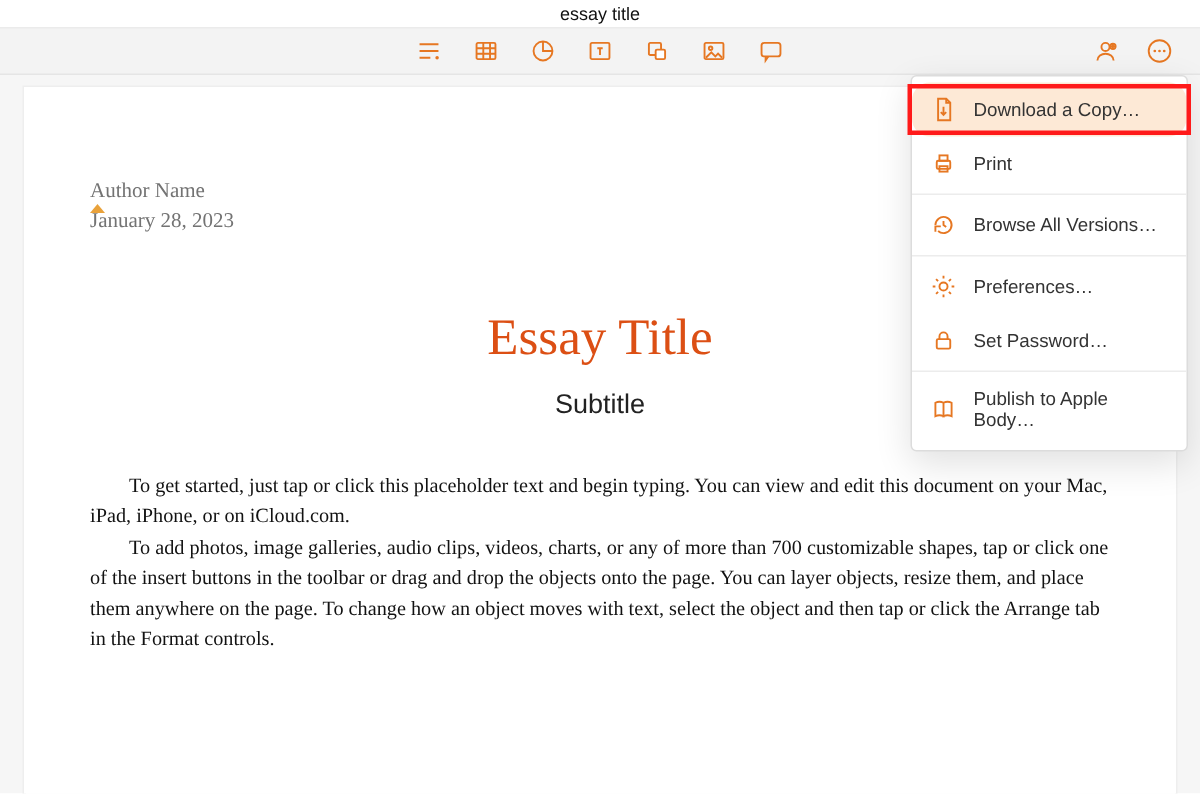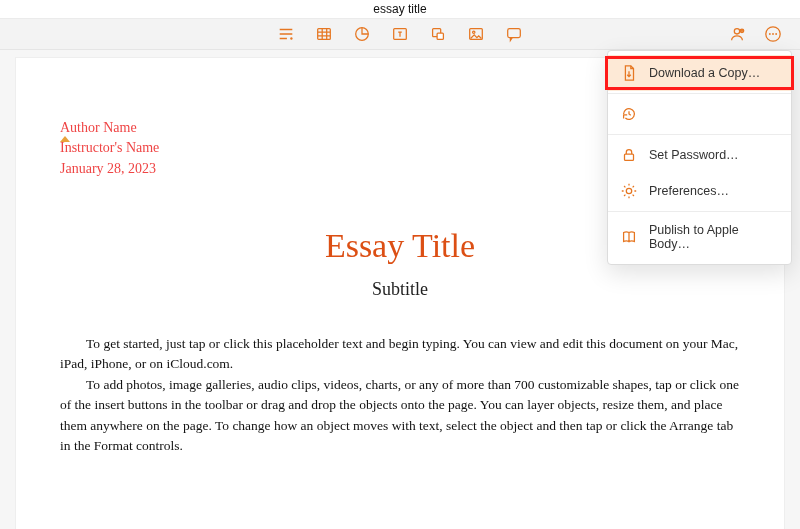--- a/index.html
+++ b/index.html
@@ -6,31 +6,31 @@
   html, body { width: 800px; height: 529px; overflow: hidden; font-family: -apple-system, "Helvetica Neue", Arial, sans-serif; background: #fff; }
   .titlebar { height: 18px; display: flex; align-items: flex-start; justify-content: center; font-size: 12px; color: #111; padding-top: 2px; }
   .toolbar { height: 32px; background: #f3f3f3; border-top: 1px solid #ebebeb; border-bottom: 1px solid #e5e5e5; display: flex; align-items: center; position: relative; }
   .toolbar-center { position: absolute; left: 50%; transform: translateX(-50%); display: flex; gap: 20px; align-items: center; }
   .toolbar-right { margin-left: auto; margin-right: 18px; display: flex; gap: 18px; align-items: center; }
   .tb-icon { width: 18px; height: 18px; display: flex; align-items: center; justify-content: center; color: #e67722; }
   .tb-icon svg { stroke: #e67722; fill: none; stroke-width: 1.4; }
   .stage { position: relative; width: 800px; height: calc(529px - 50px); background: #f6f6f6; }
   .page { position: absolute; left: 16px; top: 8px; width: 768px; height: 100%; background: #fff; box-shadow: 0 0 0 1px #eee; padding: 60px 44px 0 44px; }
   .caret { position: absolute; left: 44px; top: 78px; width: 0; height: 0; border-left: 5px solid transparent; border-right: 5px solid transparent; border-bottom: 6px solid #e9a23b; }
-  .meta { font-family: Georgia, "Times New Roman", serif; font-size: 14px; color: #ef4444; line-height: 1.45; }
+  .meta { font-family: Georgia, "Times New Roman", serif; font-size: 14px; color: #737373; line-height: 1.45; }
   .title { font-family: Georgia, "Times New Roman", serif; font-size: 34px; color: #dc4f14; text-align: center; margin-top: 48px; font-weight: 400; }
-  .subtitle { font-family: Liberation Serif, serif; font-size: 18px; color: #222; text-align: center; margin-top: 14px; }
+  .subtitle { font-family: Liberation Sans, sans-serif; font-size: 18px; color: #222; text-align: center; margin-top: 14px; }
   .body { font-family: Georgia, "Times New Roman", serif; font-size: 13.5px; color: #121212; line-height: 1.52; margin-top: 34px; }
   .body p { text-indent: 26px; margin: 0; }
   .menu { position: absolute; top: 0; right: 8px; width: 185px; background: #fff; border: 1px solid #dcdcdc; border-radius: 4px; box-shadow: 0 8px 24px rgba(0,0,0,0.12); padding: 4px 0; z-index: 10; }
   .menu hr { border: none; border-top: 1px solid #ececec; margin: 2px 0; }
   .menu-item { display: flex; align-items: center; gap: 11px; padding: 9px 12px 9px 12px; font-size: 12.5px; color: #333; cursor: default; }
   .menu-item .mi-icon { width: 18px; height: 18px; display: flex; align-items: center; justify-content: center; flex-shrink: 0; }
   .menu-item .mi-icon svg { stroke: #e67722; fill: none; stroke-width: 1.4; }
-  .menu-item.highlight { background: #fde9d6; }
+  .menu-item.highlight { background: #fde9d6; border-radius: 12px; }
   .redbox { position: absolute; top: 56px; right: 6px; width: 189px; height: 34px; border: 3px solid #ff1a1a; z-index: 11; pointer-events: none; }
 </style>
 </head>
 <body>
 
 <div class="titlebar">
   <span>essay title</span>
 </div>
 
 <div class="toolbar">
@@ -97,21 +97,20 @@
         </svg>
       </span>
   </div>
 </div>
 
 <div class="stage">
   <div class="page">
     <div class="caret"></div>
     <div class="meta">
       <div>Author Name</div>
-      <div>Instructor's Name</div>
       <div>January 28, 2023</div>
     </div>
     <div class="title">Essay Title</div>
     <div class="subtitle">Subtitle</div>
     <div class="body">
       <p>To get started, just tap or click this placeholder text and begin typing. You can view and edit this document on your Mac, iPad, iPhone, or on iCloud.com.</p>
       <p>To add photos, image galleries, audio clips, videos, charts, or any of more than 700 customizable shapes, tap or click one of the insert buttons in the toolbar or drag and drop the objects onto the page. You can layer objects, resize them, and place them anywhere on the page. To change how an object moves with text, select the object and then tap or click the Arrange tab in the Format controls.</p>
     </div>
   </div>
 
@@ -119,48 +118,59 @@
     <div class="menu-item highlight">
       <span class="mi-icon">
           <svg viewBox="0 0 20 20">
             <path d="M6 2h6l3 3v13H6z"></path>
             <path d="M12 2v3h3"></path>
             <path d="M10 8v6M8 12l2 2 2-2"></path>
           </svg>
         </span>
       <span>Download a Copy…</span>
     </div>
+    <div class="menu-item">
+      <span class="mi-icon">
+          <svg viewBox="0 0 20 20">
+            <rect x="5" y="8" width="10" height="6" rx="1"></rect>
+            <rect x="7" y="4" width="6" height="4"></rect>
+            <rect x="7" y="12" width="6" height="4"></rect>
+          </svg>
+        </span>
+      <span>Print</span>
+    </div>
     <hr>
     <div class="menu-item">
       <span class="mi-icon">
           <svg viewBox="0 0 20 20">
             <path d="M4 10a6 6 0 1 1 2 4.5"></path>
             <path d="M4 15v-4h4"></path>
             <path d="M10 7v3l2 1.5"></path>
           </svg>
         </span>
+      <span>Browse All Versions…</span>
     </div>
     <hr>
+    <div class="menu-item">
+      <span class="mi-icon">
+          <svg viewBox="0 0 20 20">
+            <circle cx="10" cy="10" r="3"></circle>
+            <path d="M10 2v2M10 16v2M2 10h2M16 10h2M4.5 4.5l1.5 1.5M14 14l1.5 1.5M15.5 4.5L14 6M6 14l-1.5 1.5"></path>
+          </svg>
+        </span>
+      <span>Preferences…</span>
+    </div>
     <div class="menu-item">
       <span class="mi-icon">
           <svg viewBox="0 0 20 20">
             <rect x="5" y="9" width="10" height="7" rx="1"></rect>
             <path d="M7 9V7a3 3 0 0 1 6 0v2"></path>
           </svg>
         </span>
       <span>Set Password…</span>
-    </div>
-    <div class="menu-item">
-      <span class="mi-icon">
-          <svg viewBox="0 0 20 20">
-            <circle cx="10" cy="10" r="3"></circle>
-            <path d="M10 2v2M10 16v2M2 10h2M16 10h2M4.5 4.5l1.5 1.5M14 14l1.5 1.5M15.5 4.5L14 6M6 14l-1.5 1.5"></path>
-          </svg>
-        </span>
-      <span>Preferences…</span>
     </div>
     <hr>
     <div class="menu-item">
       <span class="mi-icon">
           <svg viewBox="0 0 20 20">
             <path d="M4 5c2-1 4-1 6 0v10c-2-1-4-1-6 0zM16 5c-2-1-4-1-6 0v10c2-1 4-1 6 0z"></path>
           </svg>
         </span>
       <span>Publish to Apple Body…</span>
     </div>

